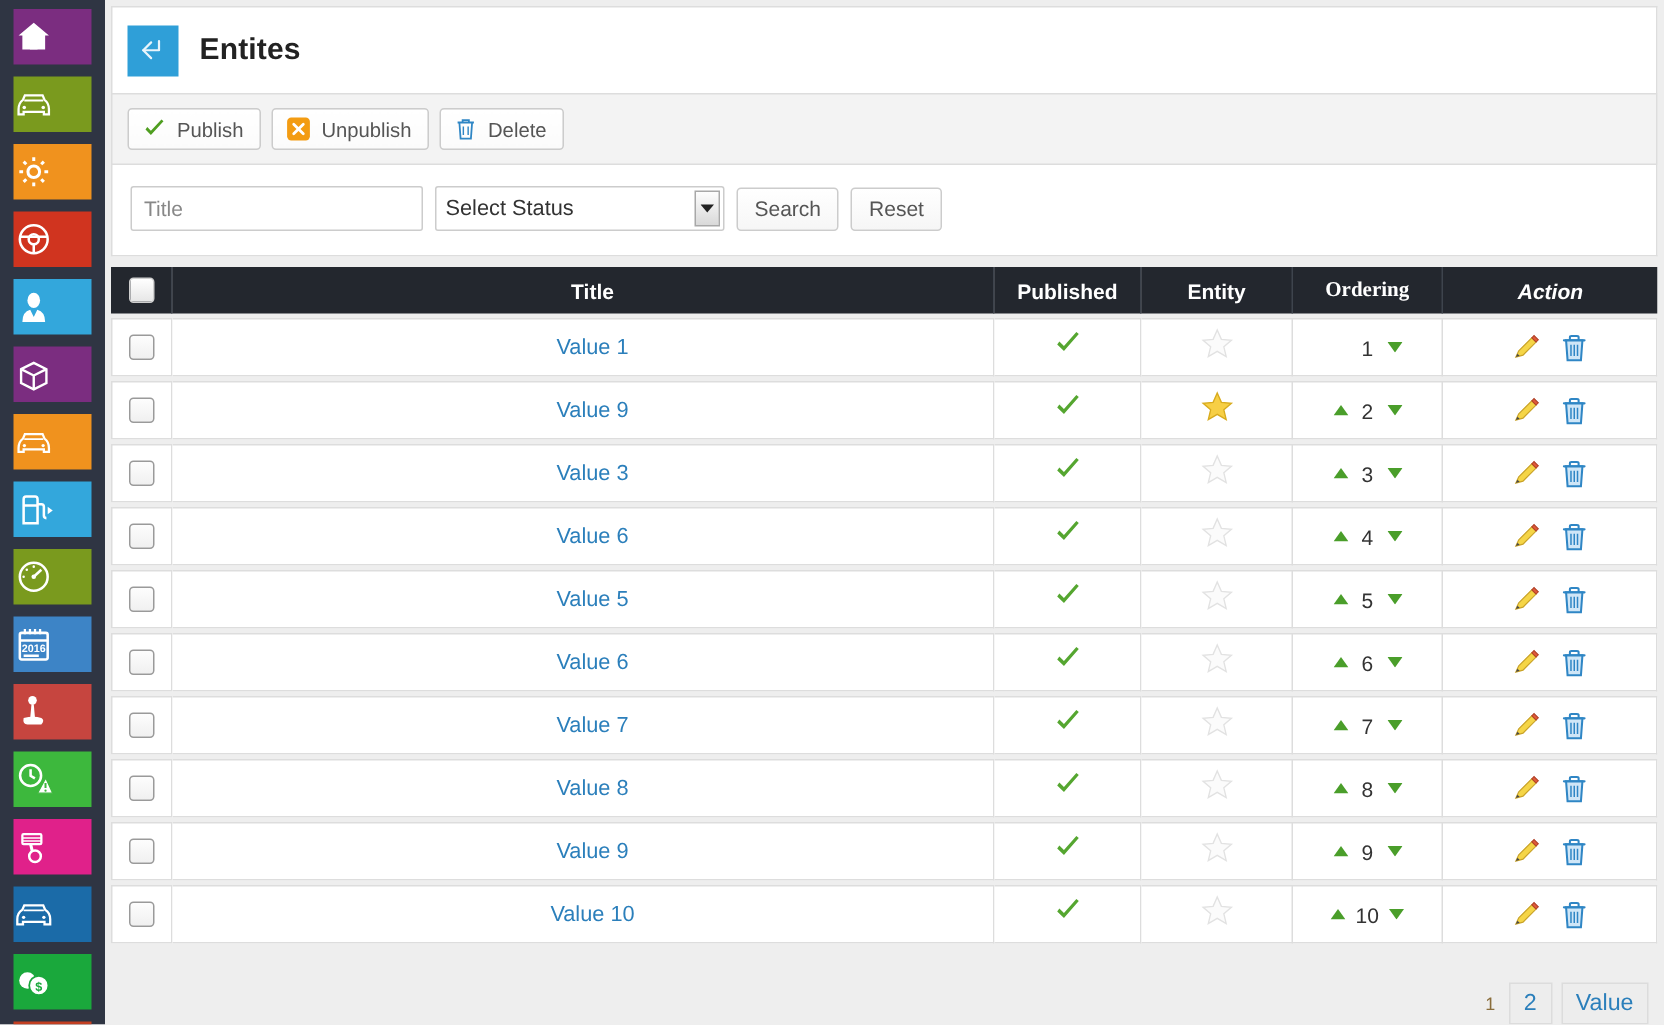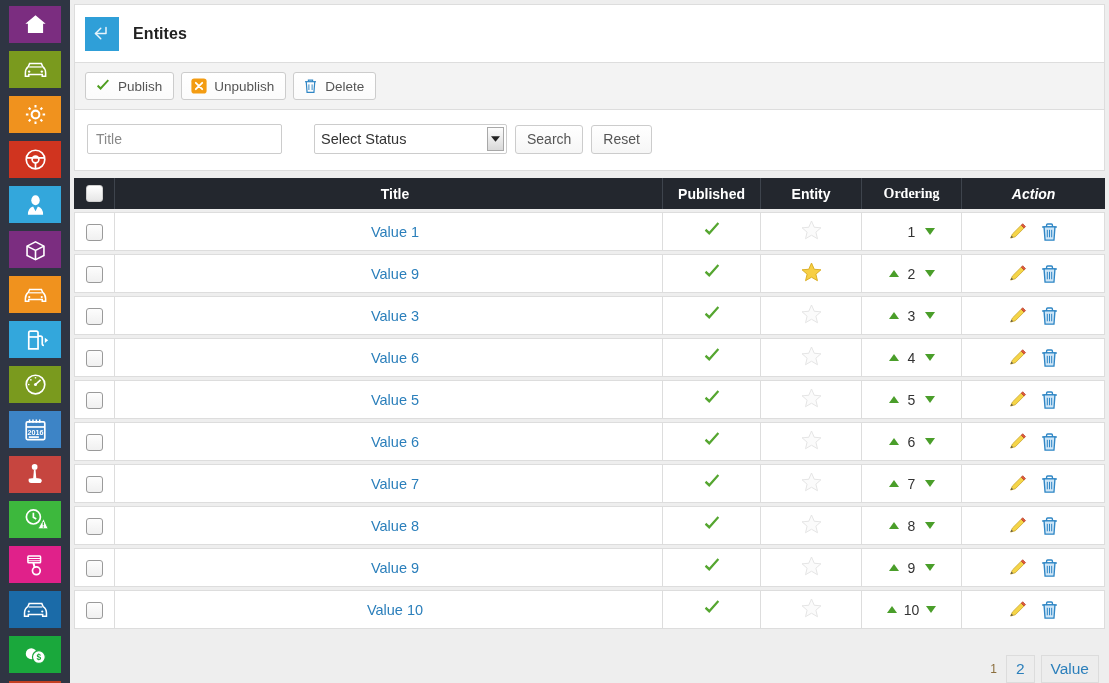--- a/index.html
+++ b/index.html
@@ -18,21 +18,21 @@
   #sidebar {
     width: 70px; height: 683px;
     background: #2f3543;
     flex: 0 0 70px;
     padding-top: 4px;
     overflow: hidden;
   }
   .nav-tile {
     width: 52px; height: 37px;
     margin: 2px auto 8px auto;
-    display: flex; align-items: center; justify-content: center;
+    display: flex; align-items: center; 
     cursor: pointer;
     position: relative;
   }
   .nav-tile svg { display: block; }
 
   
   #main {
     flex: 1 1 auto; height: 683px;
     background: #eeeeee;
     padding: 4px 4px 0 4px;
@@ -51,21 +51,21 @@
     flex: 0 0 58px;
   }
   .back-btn {
     width: 34px; height: 34px;
     background: #2f9fd8;
     display: flex; align-items: center; justify-content: center;
     cursor: pointer;
     flex: 0 0 34px;
   }
   .page-title {
-    font-size: 16px; font-weight: bold; color: #222222;
+    font-size: 20px; font-weight: bold; color: #222222;
     margin-left: 14px; letter-spacing: 0.1px;
     white-space: nowrap;
   }
   .spacer { flex: 1 1 auto; }
   .add-btn {
     background: #2f9fd8; color: #ffffff;
     border: none; border-radius: 2px;
     height: 40px; padding: 0 16px 0 12px;
     font-size: 14.5px; font-weight: bold;
     font-family: "Liberation Sans", sans-serif;
@@ -104,21 +104,21 @@
     flex: 0 0 auto;
   }
   .inp-title {
     width: 195px; height: 30px;
     border: 1px solid #cccccc; border-radius: 2px;
     padding: 0 8px; font-size: 14px; color: #555555;
     font-family: "Liberation Sans", sans-serif;
     background: #ffffff;
   }
   .inp-title::placeholder { color: #888888; opacity: 1; }
-  .sel-wrap { position: relative; width: 193px; height: 30px; margin-left: 24px; }
+  .sel-wrap { position: relative; width: 193px; height: 30px; }
   .sel-status {
     width: 193px; height: 30px;
     border: 1px solid #cccccc; border-radius: 2px;
     padding: 0 24px 0 6px;
     font-size: 14.5px; color: #333333;
     font-family: "Liberation Sans", sans-serif;
     background: #ffffff;
     -webkit-appearance: none; appearance: none;
     cursor: pointer;
   }

